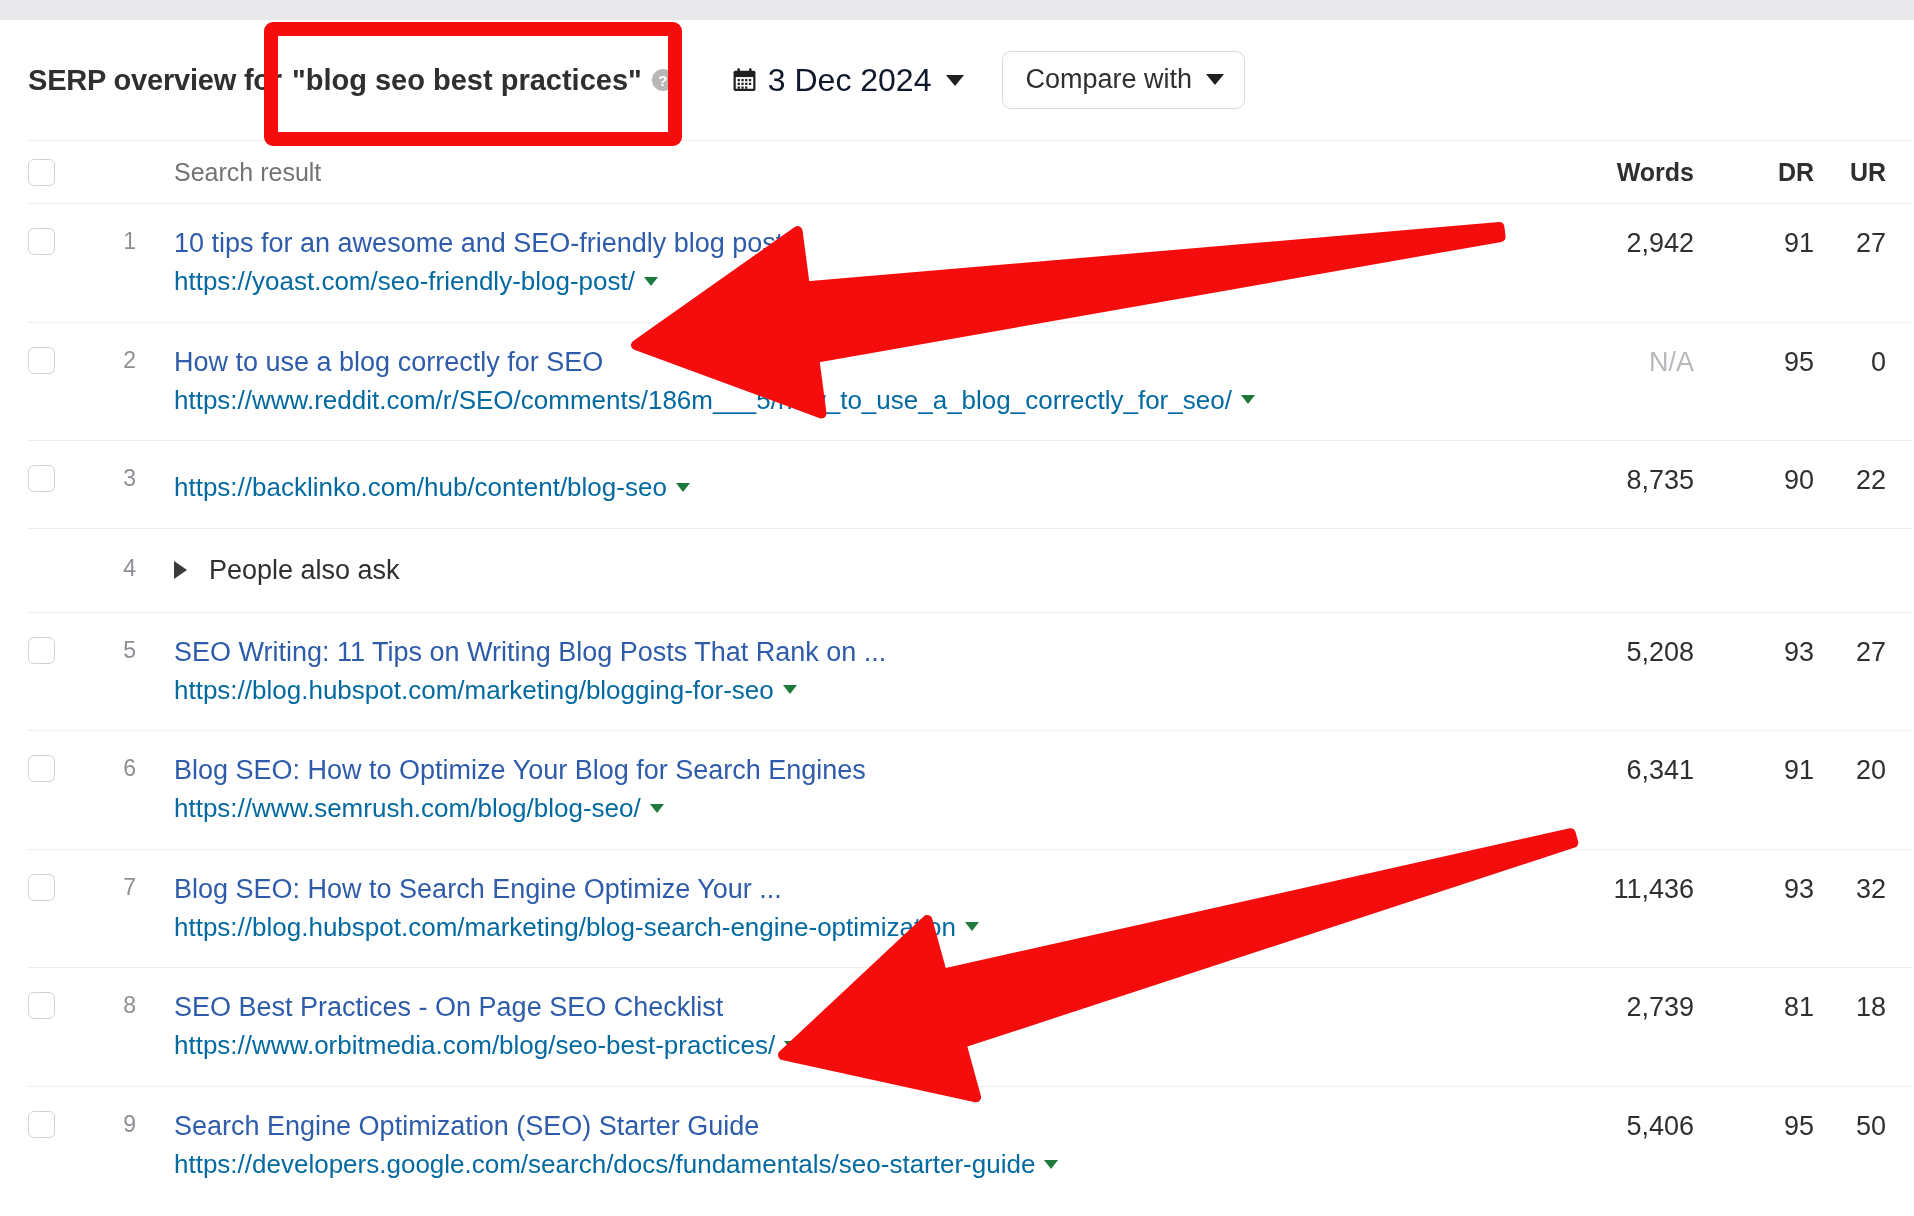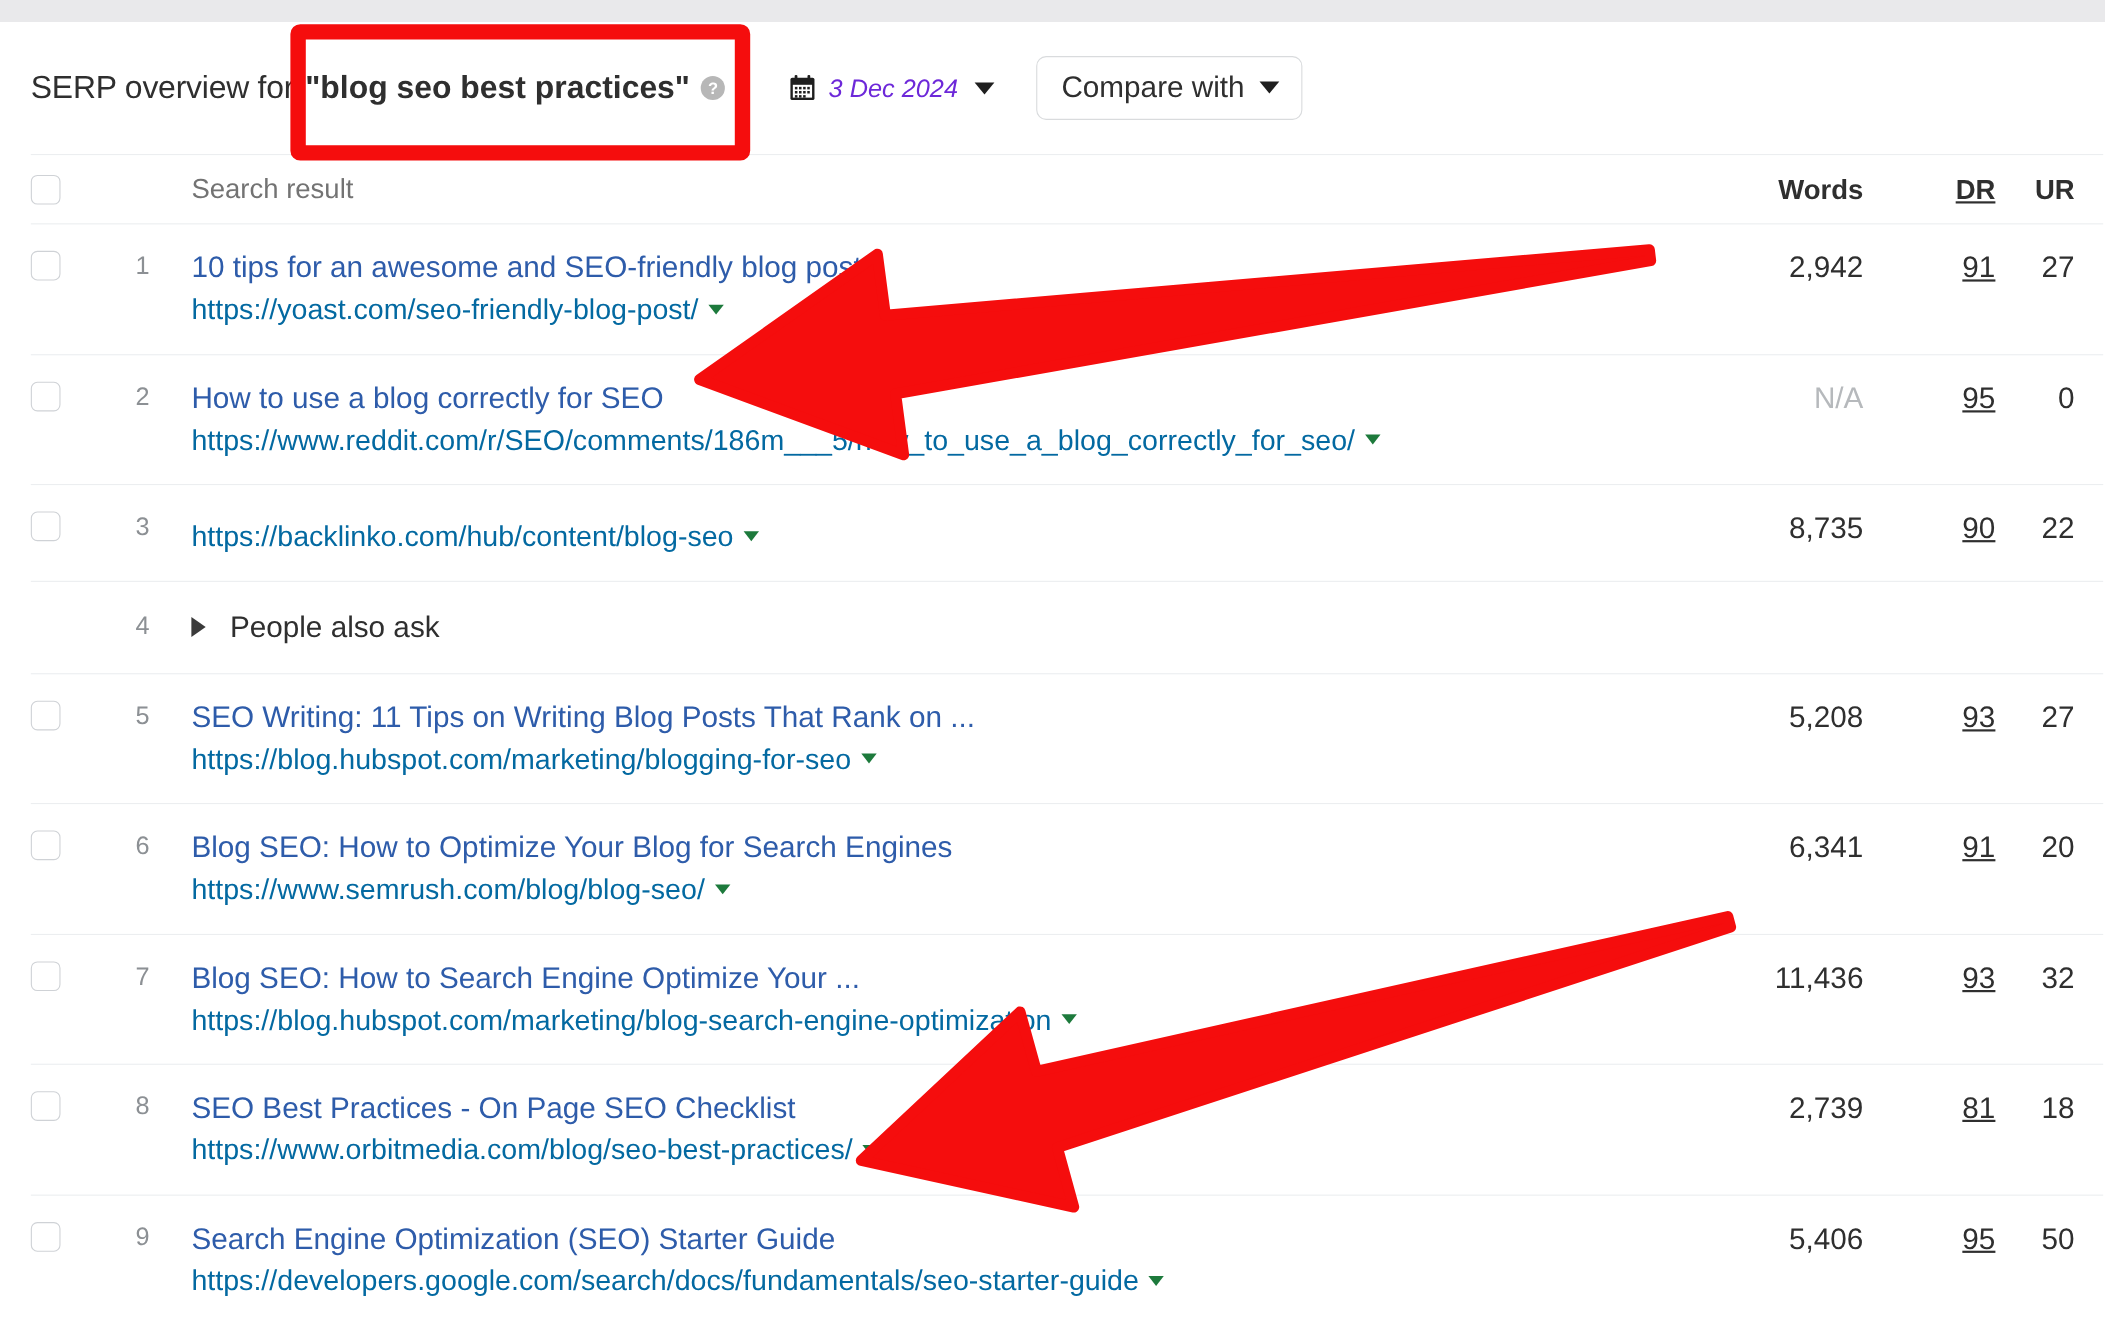--- a/index.html
+++ b/index.html
@@ -33,21 +33,21 @@
     top: 20px; left: 0;
     width: 1914px;
     height: 120px;
     display: flex;
     align-items: center;
     padding-left: 28px;
     background: #ffffff;
   }
   .header-title {
     font-size: 29px;
-    font-weight: normal;
+    font-weight: bold;
     color: #2f2f2f;
     letter-spacing: -0.2px;
     white-space: nowrap;
   }
   .header-keyword {
     font-size: 29px;
     font-weight: bold;
     color: #2f2f2f;
     margin-left: 10px;
     white-space: nowrap;
@@ -69,23 +69,22 @@
   .date-picker {
     display: flex;
     align-items: center;
     gap: 11px;
     margin-left: 58px;
     cursor: pointer;
     white-space: nowrap;
   }
   .cal-icon { width: 25px; height: 26px; display:block; }
   .date-text {
-    font-size: 23px;
-    color: #6d28d9;
-    font-style: italic;
+    font-size: 32px;
+    color: #0f172a;
   }
   .caret-down {
     width: 0; height: 0;
     border-left: 9px solid transparent;
     border-right: 9px solid transparent;
     border-top: 11px solid #1f1f1f;
     margin-left: 4px;
   }
   .compare-btn {
     margin-left: 38px;
@@ -204,21 +203,20 @@
     font-size: 27px;
     color: #2f2f2f;
   }
   .cell-words.na { color: #b6b9bc; }
   .cell-dr {
     width: 120px;
     flex: 0 0 120px;
     text-align: right;
     font-size: 27px;
     color: #2f2f2f;
-    text-decoration: underline;
   }
   .cell-ur {
     width: 100px;
     flex: 0 0 100px;
     text-align: right;
     padding-right: 28px;
     font-size: 27px;
     color: #2f2f2f;
   }
   .col-head-r {

